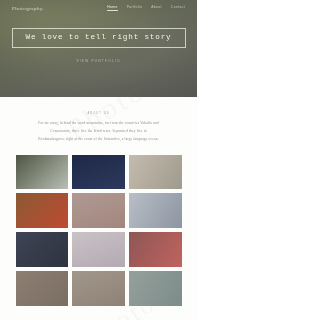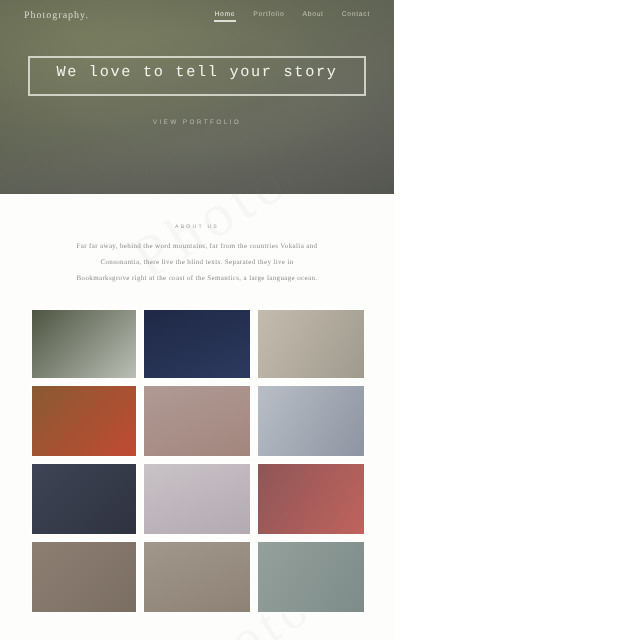--- a/index.html
+++ b/index.html
@@ -156,21 +156,21 @@
       <div class="nav-links">
         <span class="nav-link active">Home</span>
         <span class="nav-link">Portfolio</span>
         <span class="nav-link">About</span>
         <span class="nav-link">Contact</span>
       </div>
     </div>
 
     <div class="hero-center">
       <div class="headline-box">
-        <div class="headline">We love to tell your story</div>
+        <div class="headline">We love to tell right story</div>
       </div>
       <div class="hero-cta">VIEW PORTFOLIO</div>
     </div>
   </div>
 
   <div class="content">
     <div class="watermark">Photo</div>
     <div class="watermark wm2">Photo</div>
 
     <div class="eyebrow">ABOUT US</div>

